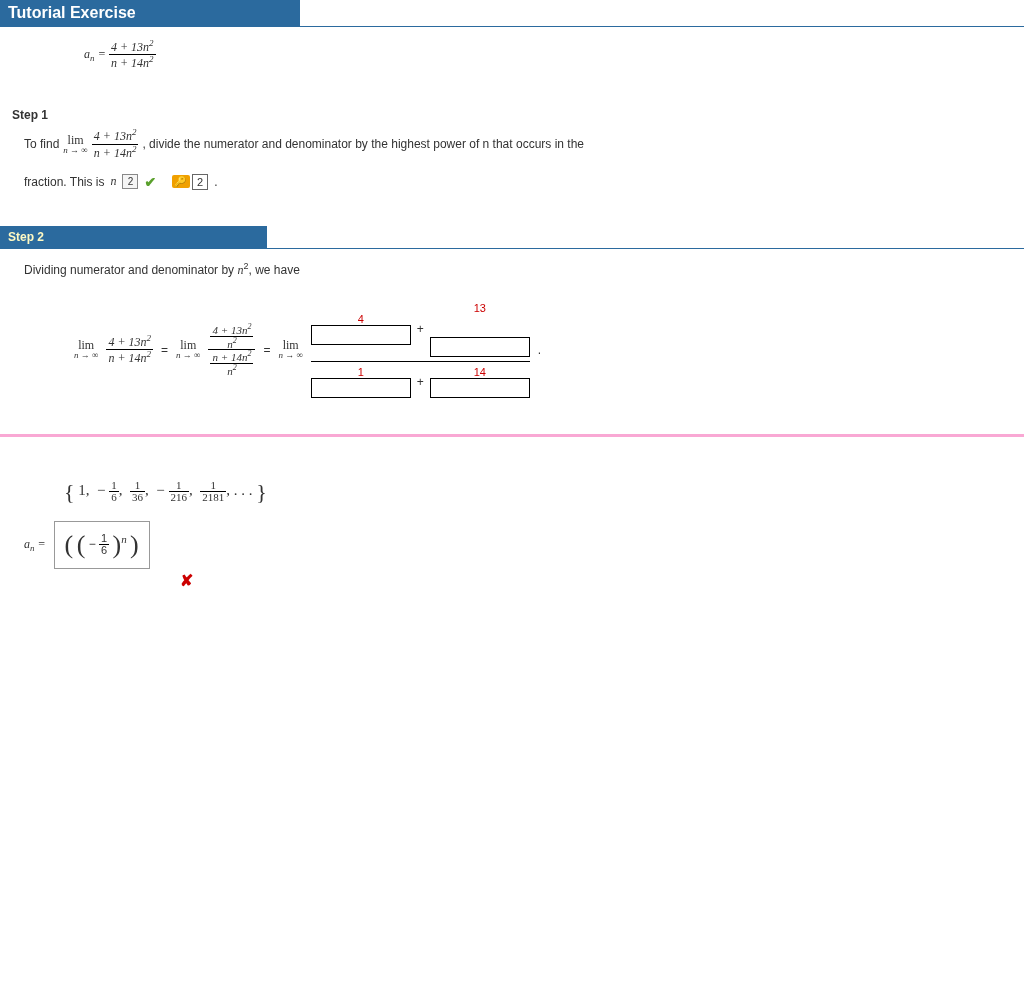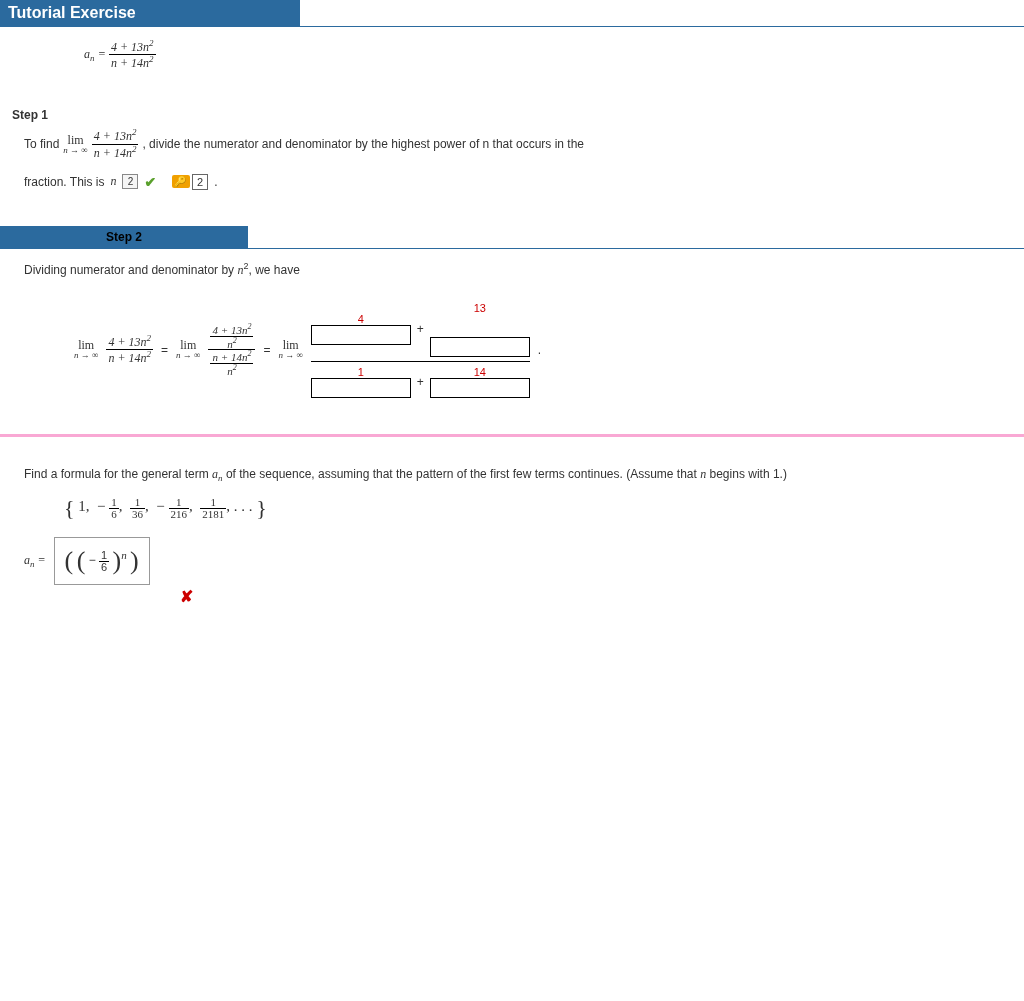--- a/index.html
+++ b/index.html
@@ -46,25 +46,24 @@
   .sub { font-size: 9px; vertical-align: sub; font-style: italic; }
   .sup { font-size: 9px; vertical-align: super; }
   .step-hdr {
     font-weight: bold;
     font-size: 12px;
     padding: 6px 8px;
     margin-top: 20px;
   }
   .step-bar {
     background: #2b6a9e;
-    color: #000000;
+    color: #fef9c3;
     padding: 4px 8px;
     font-weight: bold;
-    width: 248px;
-    text-align: center;
+    width: 267px;
   }
   .step-line {
     display: flex;
     border-bottom: 1px solid #2b6a9e;
   }
   .inline-answer {
     display: inline-block;
     border: 1px solid #888;
     background: #f5f5f5;
     min-width: 16px;
@@ -263,21 +262,20 @@
           <span class="blank-input"></span>
         </div>
       </div>
     </span>
     <span>.</span>
   </div>
 </div>
 </div>
 
 <div class="content" style="margin-top:18px;">
-  <div>Find a formula for the general term <span class="math">a<span class="sub">n</span></span> of the sequence, assuming that the pattern of the first few terms continues. (Assume that <span class="math">n</span> begins with 1.)</div>
 
   <div class="sequence">
     <span class="brace">{</span>
     <span>1,</span>
     &nbsp;<span>−</span>
     <span class="simple-frac"><span class="n">1</span><span class="d">6</span></span><span>,</span>
     &nbsp;<span class="simple-frac"><span class="n">1</span><span class="d">36</span></span><span>,</span>
     &nbsp;<span>−</span>
     <span class="simple-frac"><span class="n">1</span><span class="d">216</span></span><span>,</span>
     &nbsp;<span class="simple-frac"><span class="n">1</span><span class="d">2181</span></span><span>, . . .</span>

